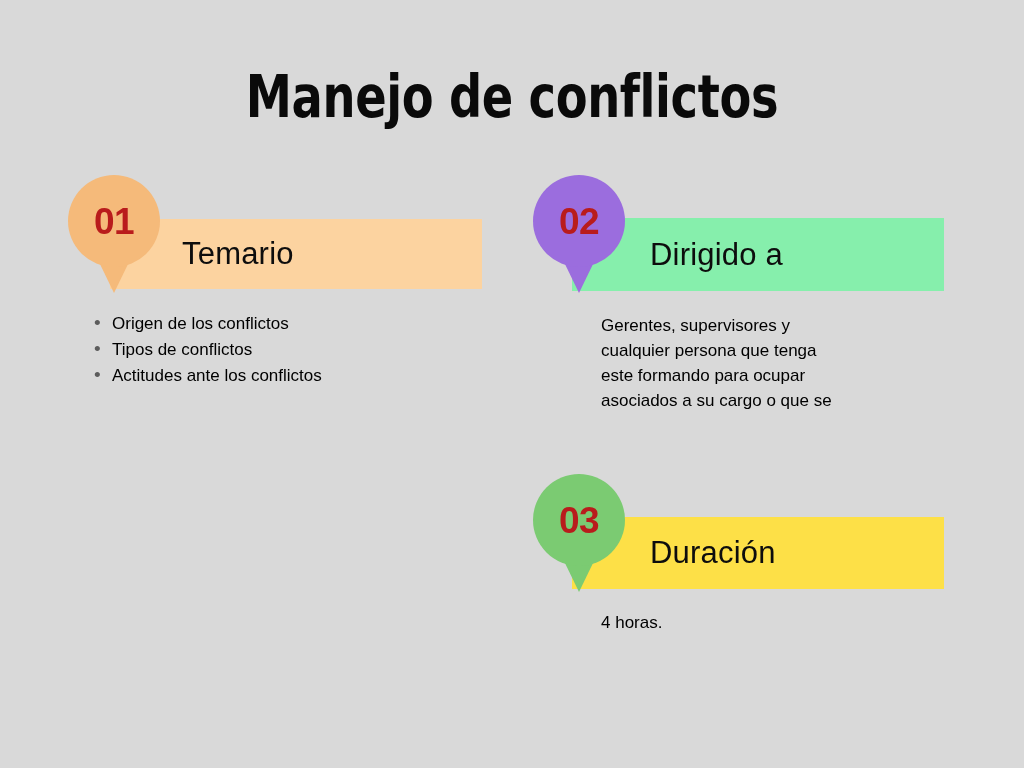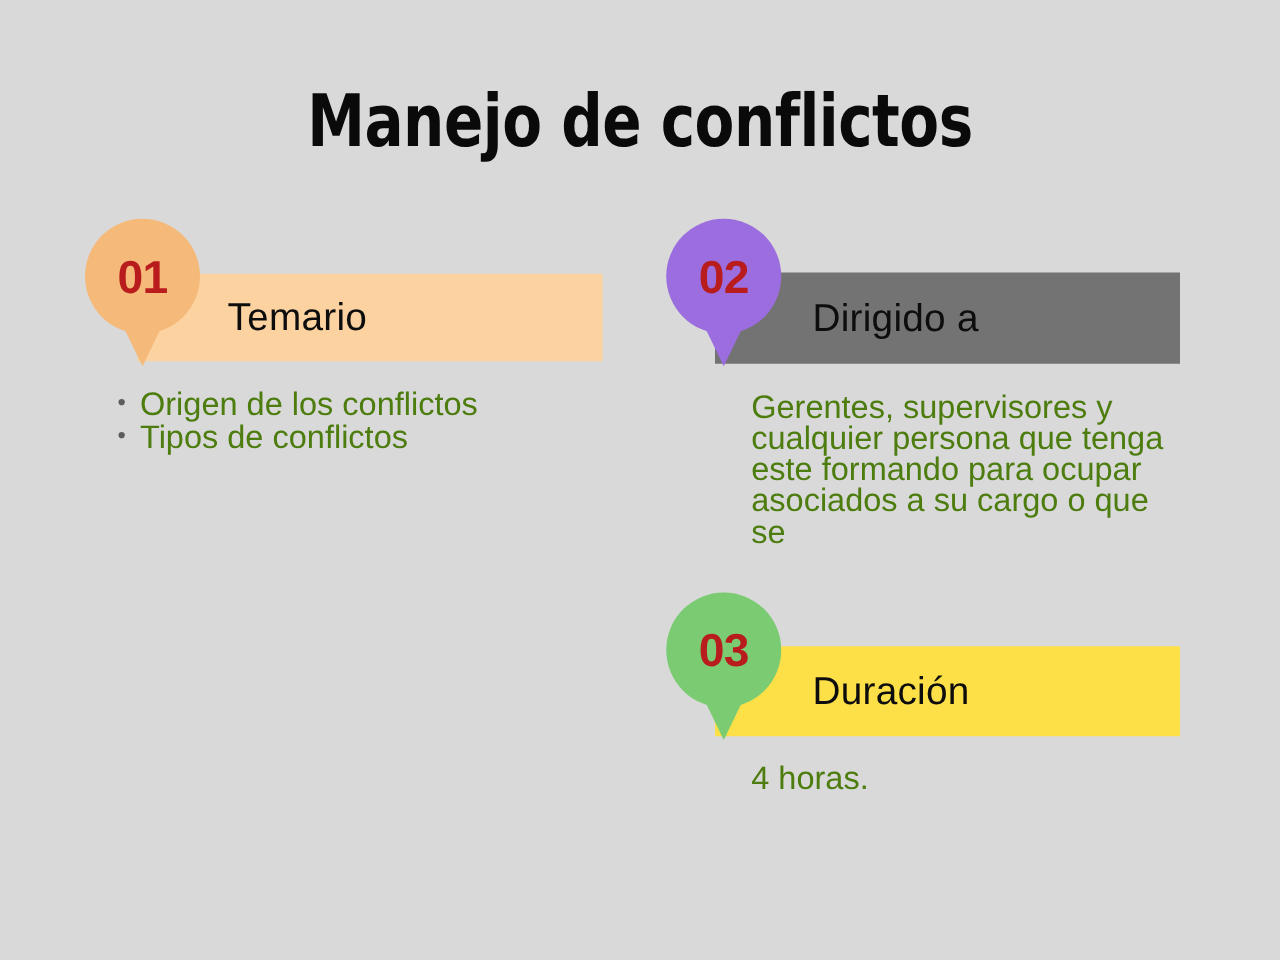--- a/index.html
+++ b/index.html
@@ -99,23 +99,23 @@
     line-height: 37px;
     letter-spacing: -0.5px;
     color: #b91c1c;
     z-index: 3;
   }
 
   
   .body-text {
     position: absolute;
     font-family: "Liberation Sans", sans-serif;
-    font-size: 26px;
+    font-size: 17px;
     line-height: 25px;
-    color: #4d7c0f;
+    color: #000000;
   }
   ul.bullets {
     margin: 0;
     padding: 0 0 0 26px;
     list-style: none;
   }
   ul.bullets li {
     position: relative;
     margin: 0 0 1px 0;
     white-space: nowrap;
@@ -149,27 +149,28 @@
     <div class="pin" style="left:68px; top:142px; color:#f5ba7a;">
       <span class="pin-tip"></span>
       <span class="pin-circle" style="background:#f5ba7a;"></span>
       <span class="pin-num">01</span>
     </div>
 
     <div class="body-text" style="left:86px; top:278px; width:390px;">
       <ul class="bullets">
         <li>Origen de los conflictos</li>
         <li>Tipos de conflictos</li>
+        <li>Actitudes ante los conflictos</li>
       </ul>
     </div>
   </div>
 
   <div class="card">
 
-    <div class="bar" style="left:572px; top:185px; width:372px; height:73px; background:#737373; padding-left:78px; box-sizing:border-box;">
+    <div class="bar" style="left:572px; top:185px; width:372px; height:73px; background:#86efac; padding-left:78px; box-sizing:border-box;">
       <span class="bar-label">Dirigido a</span>
     </div>
 
     <div class="pin" style="left:533px; top:142px; color:#9b6dde;">
       <span class="pin-tip"></span>
       <span class="pin-circle" style="background:#9b6dde;"></span>
       <span class="pin-num">02</span>
     </div>
 
     <div class="body-text para" style="left:601px; top:280px; width:330px;">

